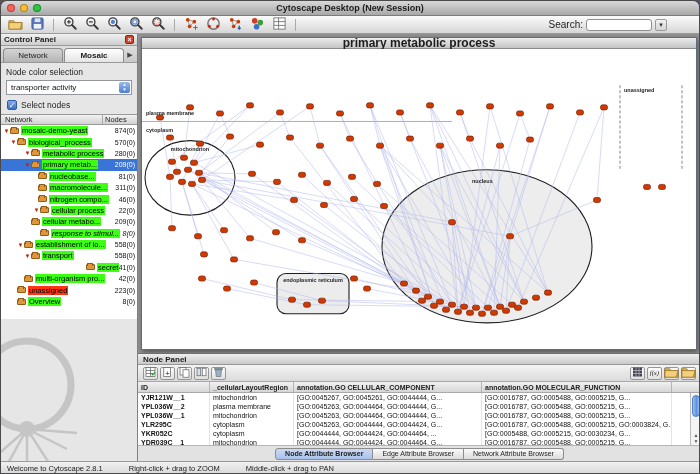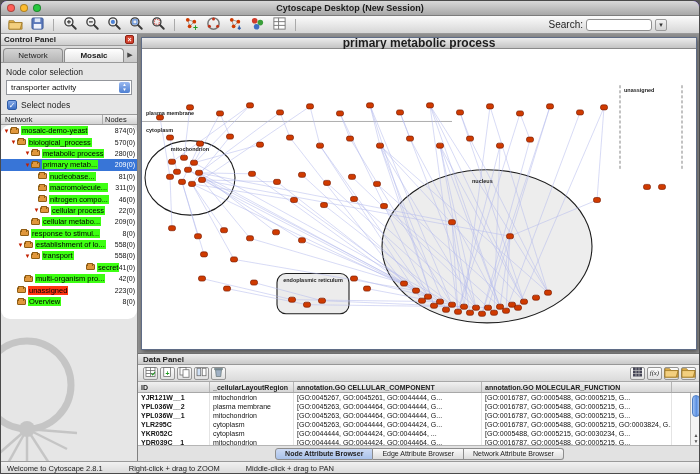--- a/index.html
+++ b/index.html
@@ -48,21 +48,21 @@
   .cp-select .arrows{position:absolute;right:1px;top:1px;bottom:1px;width:11px;border-radius:2px;
     background:linear-gradient(#9ab9f0,#4d7fd2);color:#fff;font-size:4.5px;line-height:4.5px;
     display:flex;flex-direction:column;align-items:center;justify-content:center;}
   .cp-check{display:flex;align-items:center;gap:4px;padding:5px 6px 4px 6px;font-size:8.5px;color:#222;}
   .checkbox{width:10px;height:10px;border-radius:2px;border:1px solid #2f5da8;
     background:linear-gradient(#86abe8,#3c6fc4);color:#fff;font-size:8px;line-height:9px;text-align:center;}
   .tree-header{display:flex;height:11px;background:linear-gradient(#f2f2f2,#d2d2d2);
     border-top:1px solid #9a9a9a;border-bottom:1px solid #9a9a9a;font-size:7.5px;color:#222;}
   .th-net{flex:1;padding-left:4px;border-right:1px solid #adadad;}
   .th-nodes{width:34px;padding-left:2px;}
-  .tree{height:194px;background:#fff;overflow:hidden;font-size:7.5px;color:#111;border-radius:9px;}
+  .tree{height:194px;background:#fff;overflow:hidden;font-size:7.5px;color:#111;}
   .trow{display:flex;align-items:center;height:11.4px;white-space:nowrap;padding-left:2px;}
   .trow.selected{background:#3875d7;color:#fff;}
   .expander{width:7px;font-size:6px;color:#c22000;text-align:center;flex:none;}
   .folder{width:9px;height:6px;background:#e0973c;border:1px solid #8f5d14;border-radius:1px;margin:0 2px 0 0;flex:none;position:relative;}
   .folder::before{content:"";position:absolute;left:0;top:-2px;width:4px;height:2px;background:#e0973c;border:1px solid #8f5d14;border-bottom:none;border-radius:1px 1px 0 0;}
   .tlabel{padding:0 1px;overflow:hidden;min-width:0;}
   .hl-green{background:#3dff12;color:#000;}
   .hl-red{background:#ff3512;color:#000;}
   .tcount{margin-left:auto;padding-right:2px;font-size:7px;flex:none;}
   .trow.selected .tcount{color:#fff;}
@@ -302,21 +302,21 @@
           <span class="folder"></span>
           <span class="tlabel hl-green">cellular process</span>
           <span class="tcount">22(0)</span>
         </div>
         <div class="trow" style="padding-left: 23px;">
           <span class="expander"></span>
           <span class="folder"></span>
           <span class="tlabel hl-green">cellular metabo...</span>
           <span class="tcount">209(0)</span>
         </div>
-        <div class="trow" style="padding-left: 12px;">
+        <div class="trow" style="padding-left: 32px; font-style: italic;">
           <span class="expander"></span>
           <span class="folder"></span>
           <span class="tlabel hl-green">response to stimul...</span>
           <span class="tcount">8(0)</span>
         </div>
         <div class="trow" style="padding-left: 16px;">
           <span class="expander">▼</span>
           <span class="folder"></span>
           <span class="tlabel hl-green">establishment of lo...</span>
           <span class="tcount">558(0)</span>
@@ -574,21 +574,21 @@
             <text x="171" y="231" font-size="5.5" font-weight="bold" fill="#222" text-anchor="middle" font-family="Liberation Sans, sans-serif">endoplasmic reticulum</text>
             <text x="4" y="66" font-size="5.5" font-weight="bold" fill="#222" text-anchor="start" font-family="Liberation Sans, sans-serif">plasma membrane</text>
             <text x="4" y="82" font-size="5.5" font-weight="bold" fill="#222" text-anchor="start" font-family="Liberation Sans, sans-serif">cytoplasm</text>
             <text x="482" y="43" font-size="5.5" font-weight="bold" fill="#222" text-anchor="start" font-family="Liberation Sans, sans-serif">unassigned</text>
           </svg>
       </div>
     </div>
   </div>
 
   <div class="datapanel">
-    <div class="dp-title">Data Panel</div>
+    <div class="dp-title">Node Panel</div>
     <div class="dp-toolbar">
       <span id="dp-left-icons" style="display:flex;gap:2px">
           <button class="dp-btn">
             <span><svg viewBox="0 0 16 16" width="13" height="12">
                 <rect x="2" y="2" width="12" height="12" fill="#fff" stroke="#666"></rect>
                 <line x1="2" y1="6" x2="14" y2="6" stroke="#666"></line>
                 <line x1="2" y1="10" x2="14" y2="10" stroke="#666"></line>
                 <line x1="8" y1="2" x2="8" y2="14" stroke="#666"></line>
                 <path d="M9 10 l2 2 l3 -4" stroke="#1f9a1f" stroke-width="1.4" fill="none"></path>
               </svg></span>

